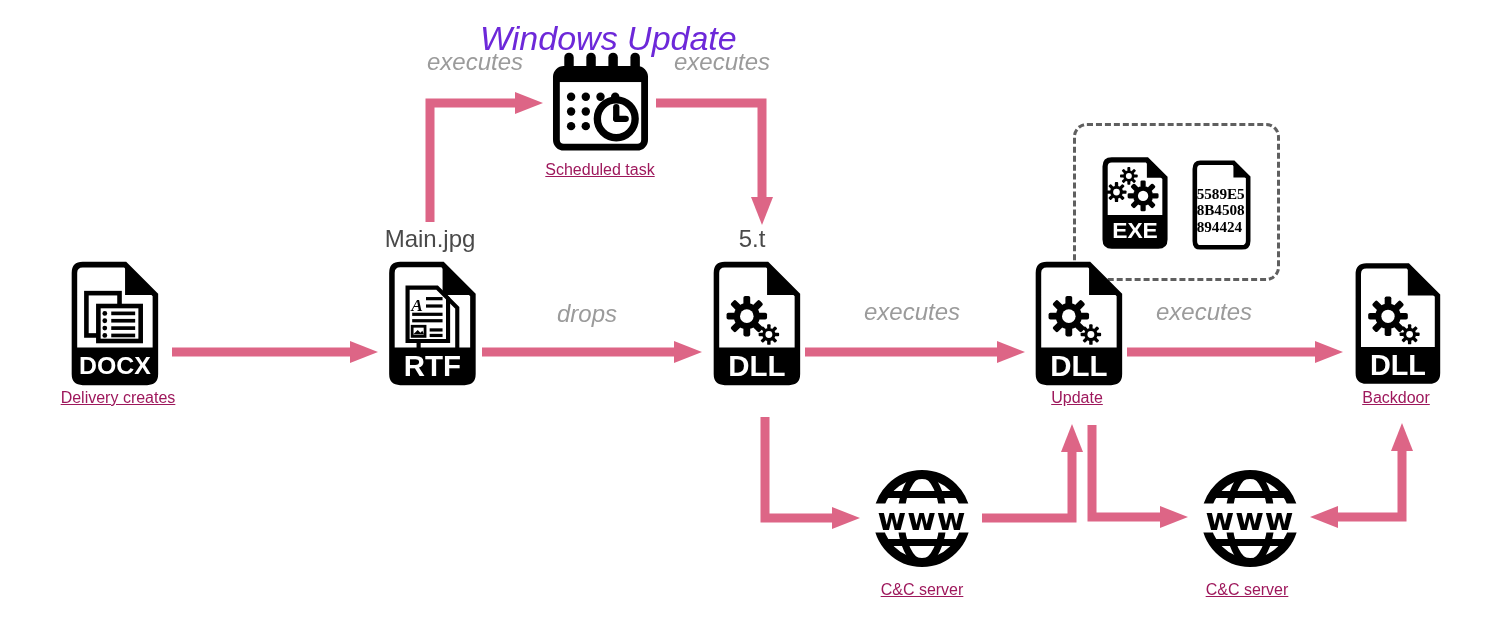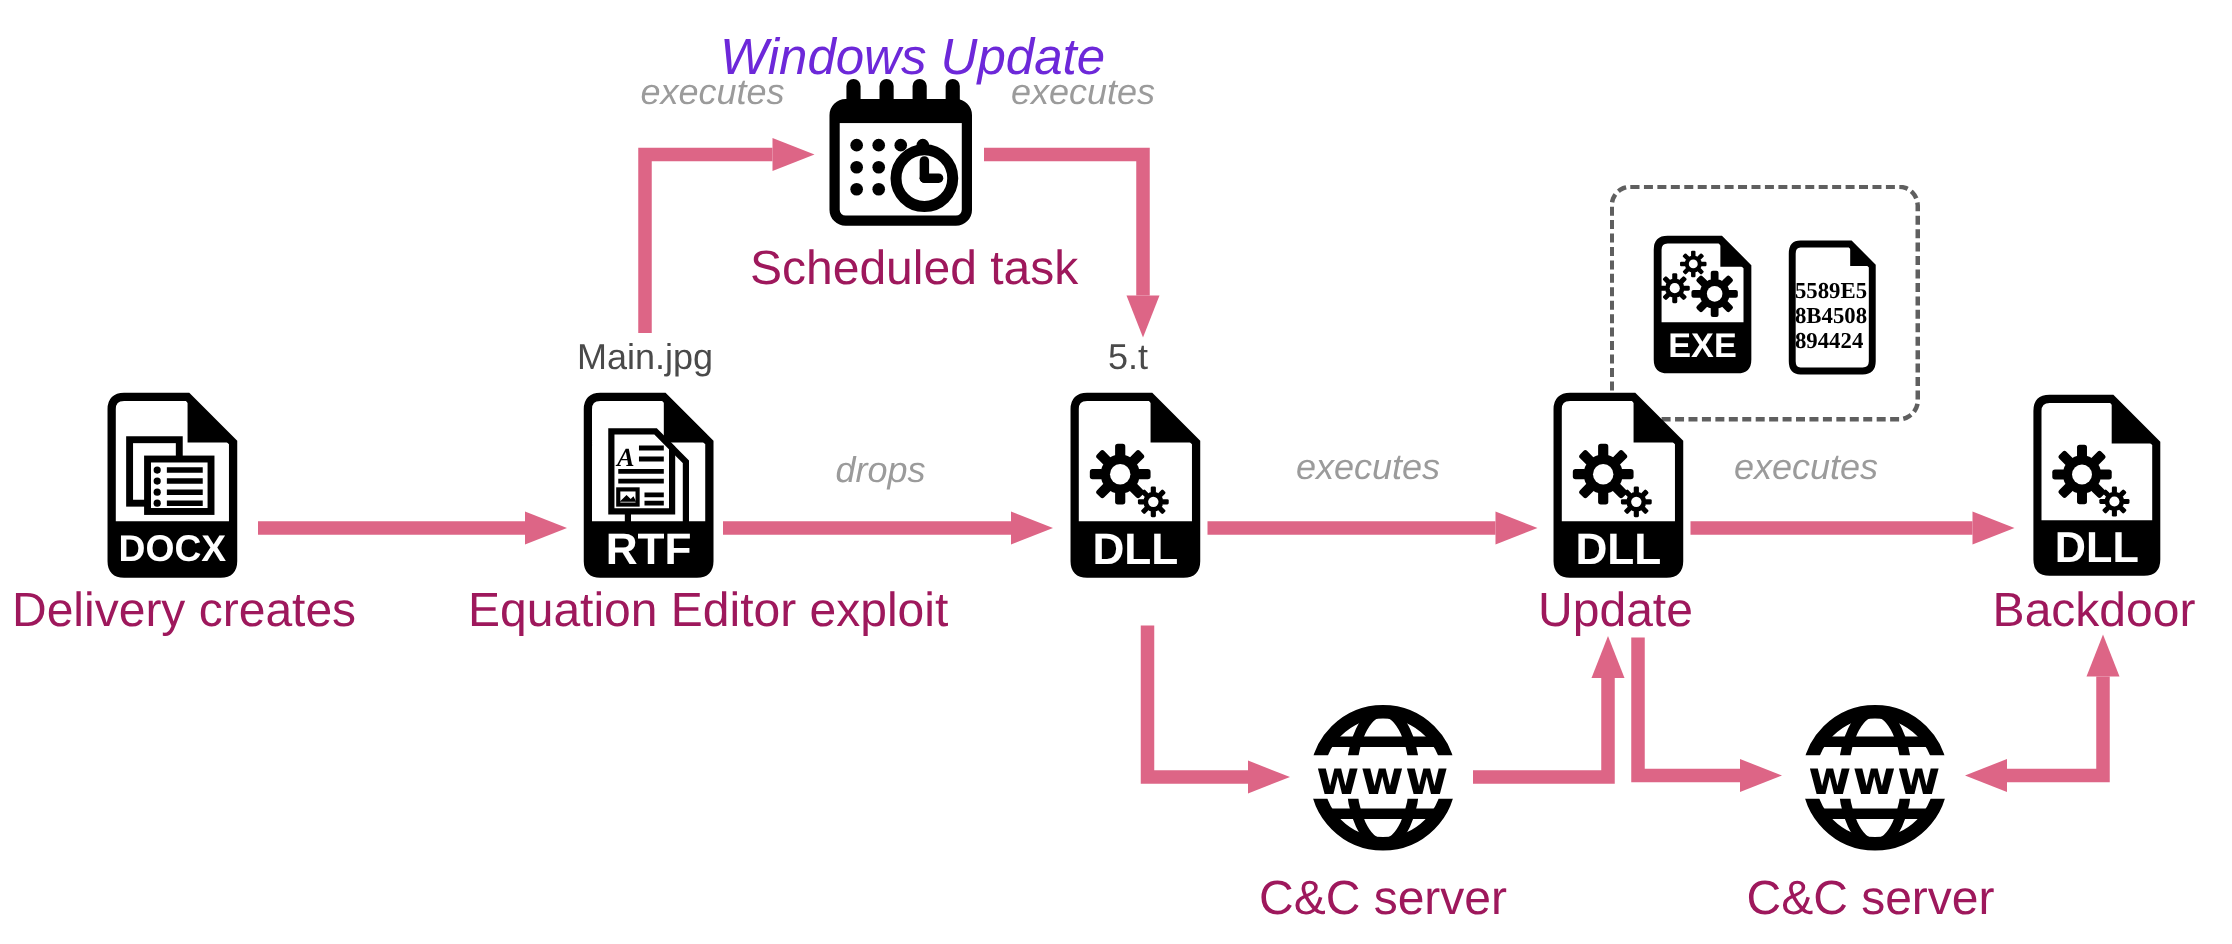--- a/index.html
+++ b/index.html
@@ -2,21 +2,21 @@
 <html><head>
 <meta charset="utf-8">
 <style>
   html,body{margin:0;padding:0;background:#ffffff;}
   #canvas{
     position:relative;width:1488px;height:629px;background:#ffffff;overflow:hidden;
     font-family:"Liberation Sans",sans-serif;
   }
   .abs{position:absolute;}
   .lbl{position:absolute;text-align:center;white-space:nowrap;line-height:1.1;}
-  .lbl-node{font-size:32px;color:#9e185c;}
+  .lbl-node{font-size:16px;color:#9e185c;text-decoration:underline;}
   .lbl-verb{font-size:24px;font-style:italic;color:#9b9b9b;}
   .lbl-file{font-size:24px;color:#4a4a4a;}
   .lbl-task{font-size:34px;font-style:italic;color:#6d28d9;}
   .payload-box{
     position:absolute;left:1073px;top:123px;width:207px;height:158px;
     border:3px dashed #5f5f5f;border-radius:14px;box-sizing:border-box;z-index:1;
   }
   .node-icon{display:block;}
   .z2{z-index:2;}
   svg text{user-select:none;}
@@ -129,21 +129,20 @@
         <line x1="48" y1="76" x2="62" y2="76"></line>
           <line x1="48" y1="82" x2="62" y2="82"></line>
       </g>
       <rect x="29" y="72" width="14" height="11" fill="#fff" stroke="#000" stroke-width="3"></rect>
       <path d="M30,81 L35,76 L38,79 L40,77 L42,81 Z" fill="#000"></path>
     </g>
     <path d="M7,95 H95 V124 Q95,133 86,133 H16 Q7,133 7,124 Z" fill="#000"></path>
     <text x="51" y="126" text-anchor="middle" font-size="32" font-weight="bold" fill="#fff" font-family="Liberation Sans, sans-serif">RTF</text>
   </svg>
   <div class="lbl lbl-file" style="left:330px;top:226px;width:200px">Main.jpg</div>
-  <div class="lbl lbl-node" style="left:312px;top:389px;width:250px">Equation Editor exploit</div>
 
   <svg class="abs node-icon" style="left:548px;top:47px" width="105" height="110" viewBox="0 0 100 100">
     <rect x="8" y="19" width="84" height="74" rx="7" fill="#fff" stroke="#000" stroke-width="6.5"></rect>
     <rect x="8" y="19" width="84" height="12" fill="#000"></rect>
     <g fill="#000">
       <rect x="15.5" y="3" width="9" height="26" rx="4.5"></rect>
       <rect x="36.5" y="3" width="9" height="26" rx="4.5"></rect>
       <rect x="57.5" y="3" width="9" height="26" rx="4.5"></rect>
       <rect x="78.5" y="3" width="9" height="26" rx="4.5"></rect>
     </g>

